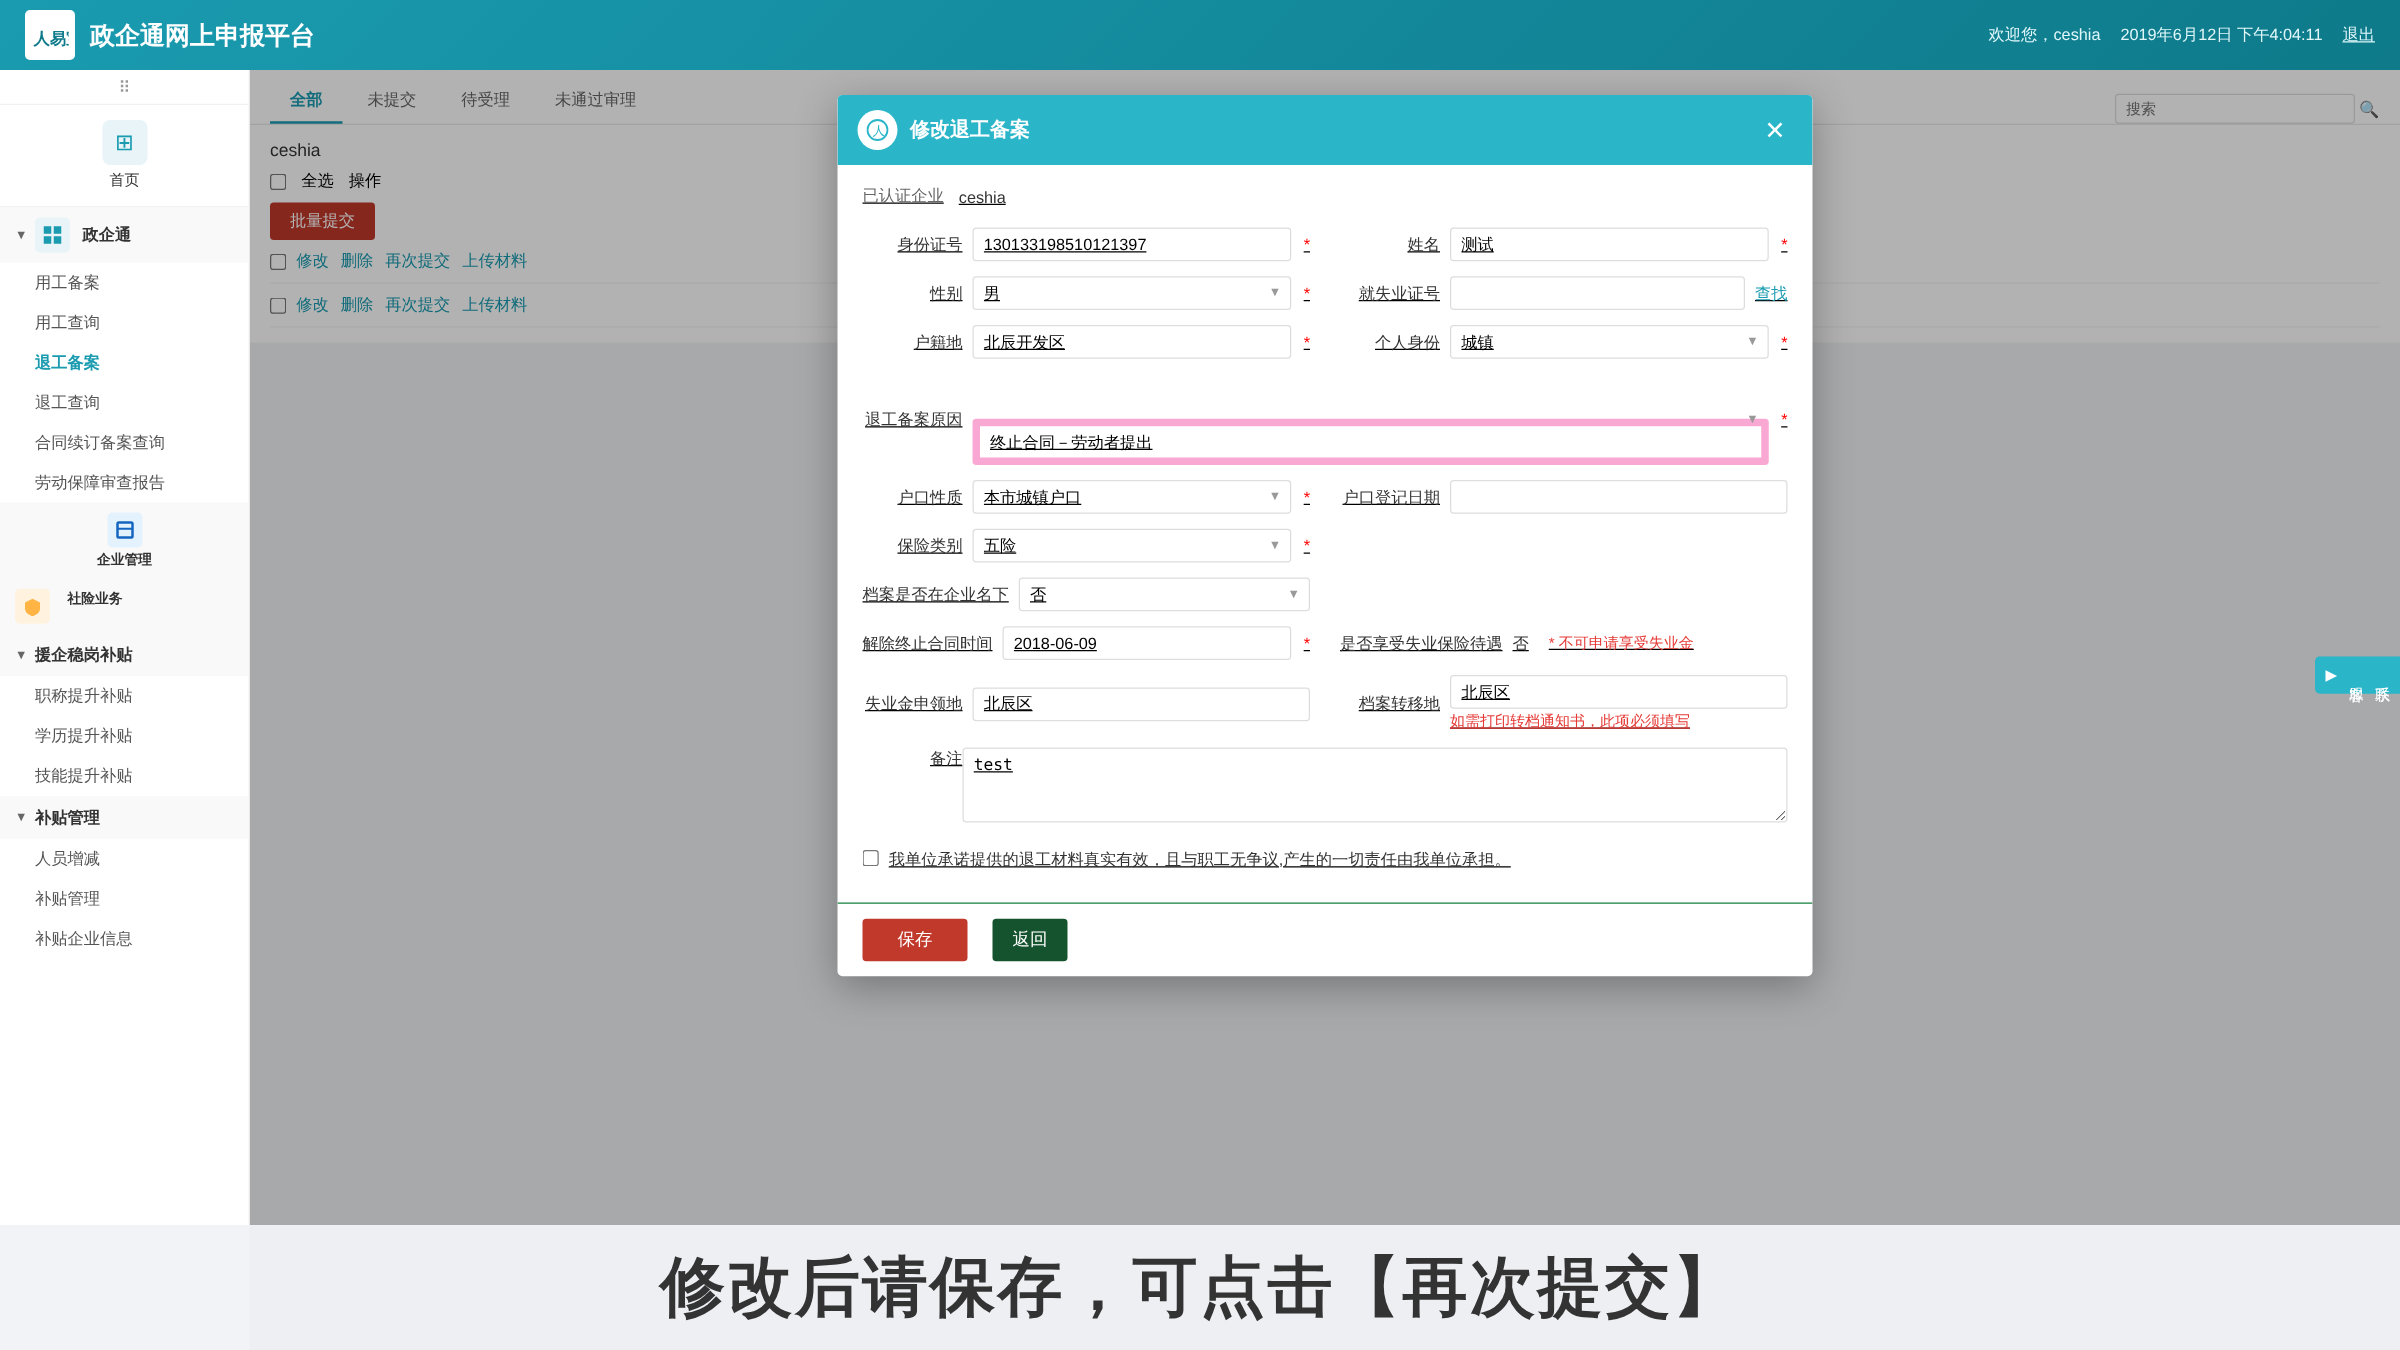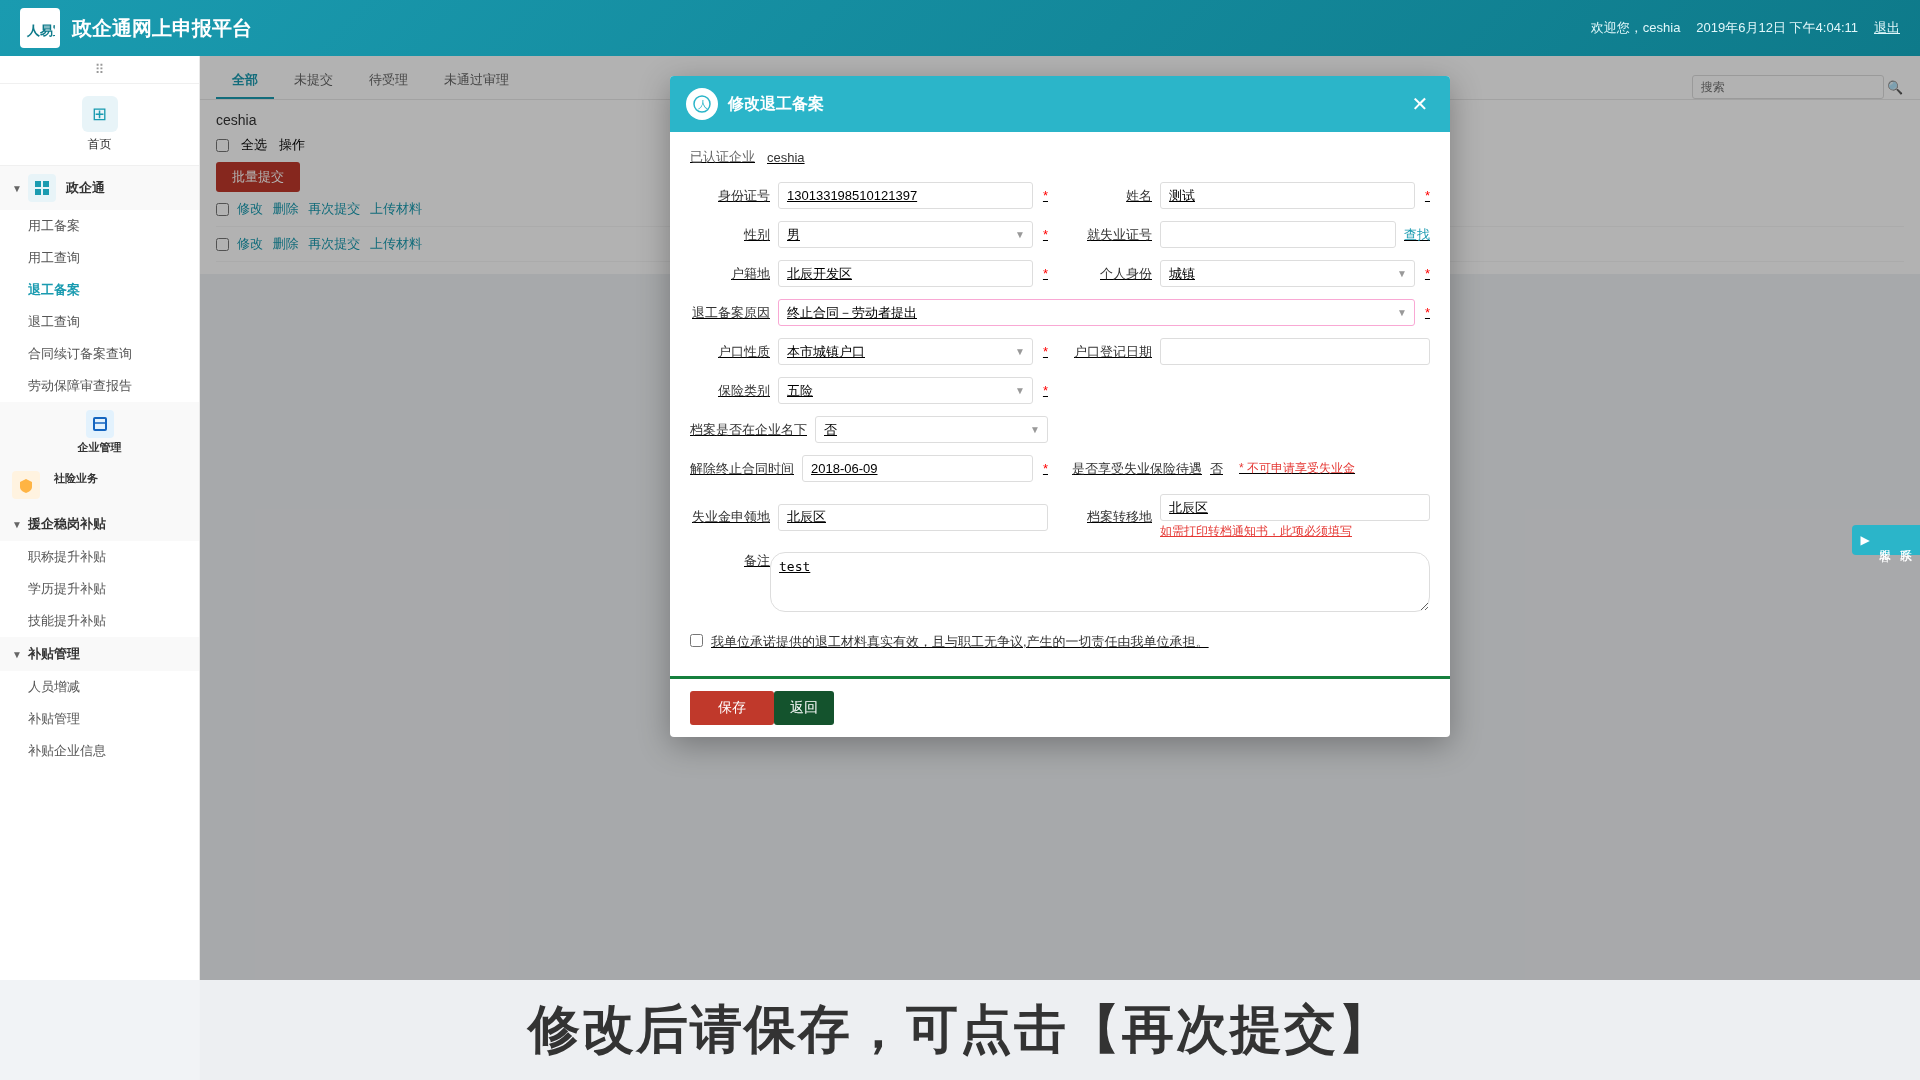--- a/index.html
+++ b/index.html
@@ -283,26 +283,27 @@
       grid-column: span 2;
     }
     .full-select-wrapper {
       flex: 1;
       position: relative;
       display: flex;
       align-items: center;
     }
     .full-select-wrapper select {
       width: 100%;
-      border: 1px solid #f9a8d4;
+      border: 6px solid #f9a8d4;
       border-radius: 3px;
       padding: 5px 28px 5px 8px;
       font-size: 13px;
       background: white;
       appearance: none;
+      margin-top: 36px;
       -webkit-appearance: none;
     }
     .full-select-arrow {
       position: absolute;
       right: 8px;
       color: #999;
       pointer-events: none;
       font-size: 10px;
     }
 
@@ -316,43 +317,43 @@
 
     .remark-wrapper {
       display: flex;
       align-items: flex-start;
       gap: 0;
       grid-column: span 2;
     }
     .remark-textarea {
       flex: 1;
       border: 1px solid #ddd;
-      border-radius: 15px;
+      border-radius: 3px;
       padding: 6px 8px;
       font-size: 13px;
       resize: vertical;
       min-height: 60px;
       outline: none;
     }
 
     .agreement-row {
       display: flex;
       align-items: flex-start;
       gap: 8px;
       margin-top: 12px;
       padding: 8px 0;
     }
     .agreement-checkbox { margin-top: 2px; cursor: pointer; }
     .agreement-text { font-size: 13px; color: #333; line-height: 1.5; }
 
     .modal-footer {
       display: flex;
-      gap: 0;
+      gap: 20px;
       padding: 12px 20px;
-      border-top: 3px solid #15803d;
+      border-top: 1px solid #15803d;
     }
     .btn-save {
       background: #c0392b;
       color: white;
       border: none;
       padding: 8px 28px;
       border-radius: 3px;
       cursor: pointer;
       font-size: 14px;
     }

